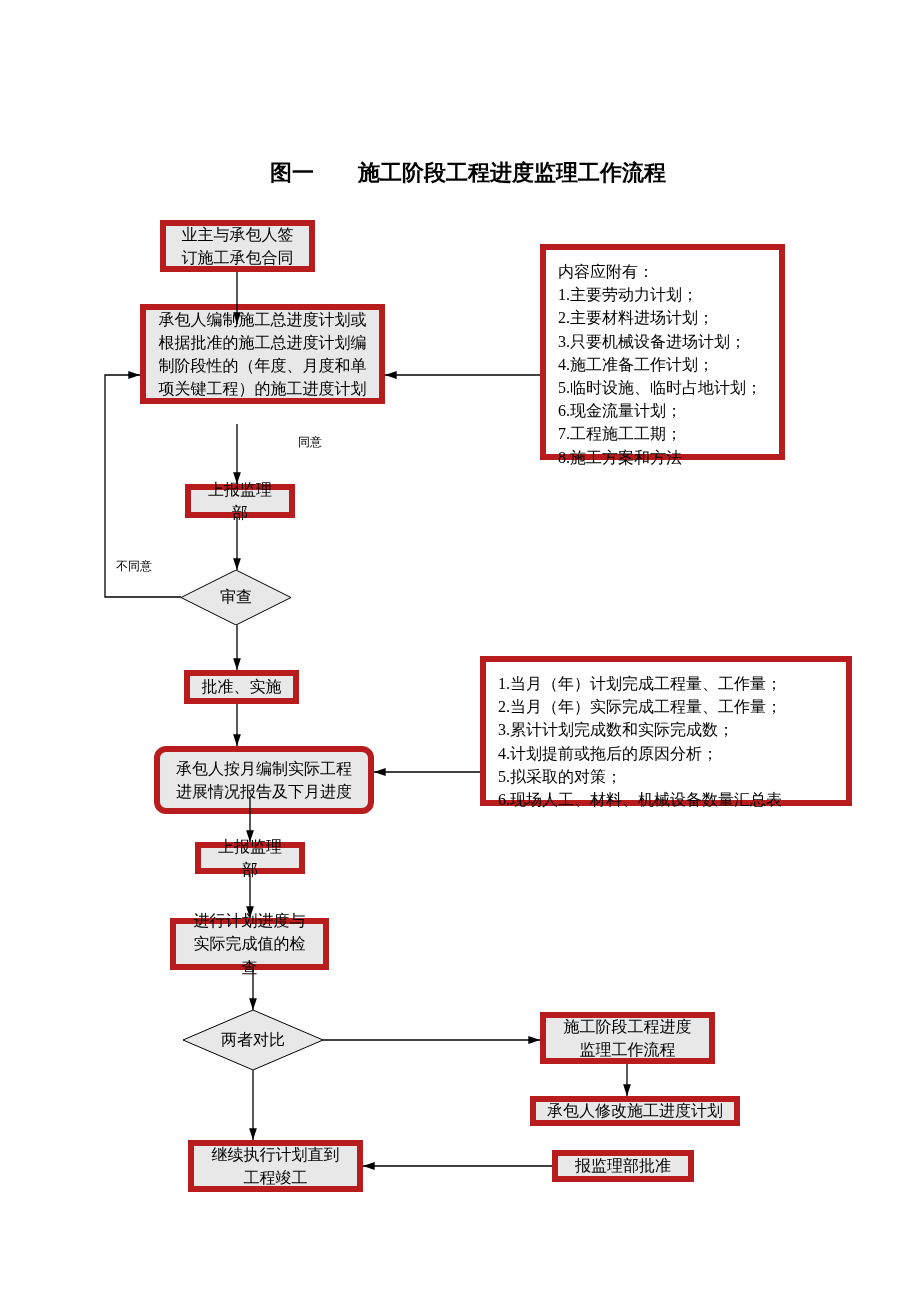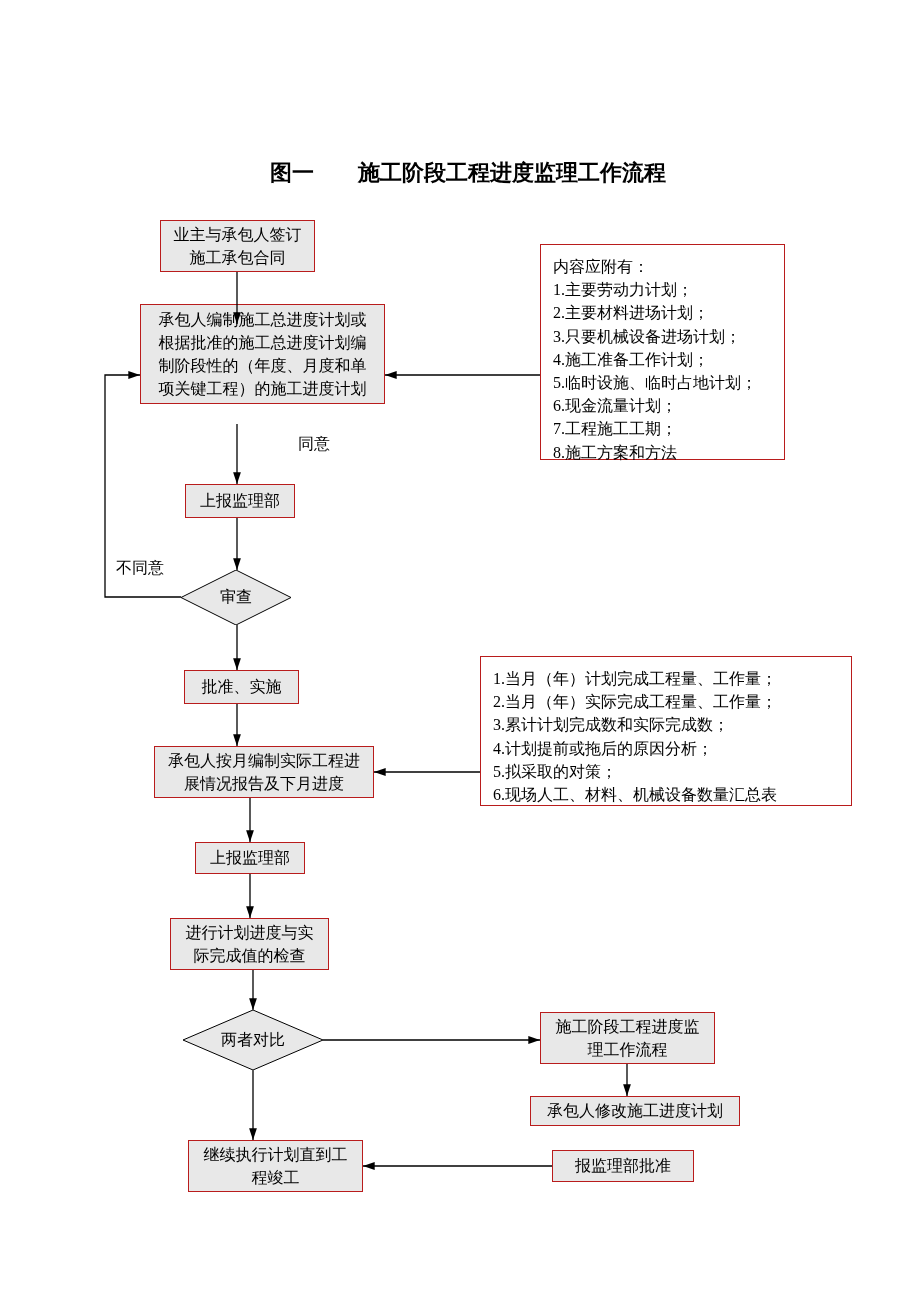--- a/index.html
+++ b/index.html
@@ -18,21 +18,21 @@
     left: 0;
     width: 920px;
     text-align: center;
     font-weight: bold;
     font-size: 22px;
     color: #000;
     padding-left: 16px;
   }
   .box {
     position: absolute;
-    border: 1px solid #b91c1c;
+    border: 6px solid #b91c1c;
     background: #e8e8e8;
     font-size: 16px;
     line-height: 1.45;
     padding: 6px 10px;
     display: flex;
     align-items: center;
     justify-content: center;
     text-align: center;
   }
   .box-plain {
@@ -49,21 +49,21 @@
   }
   .diamond svg { position: absolute; top:0; left:0; }
   .diamond .dlabel {
     position: absolute;
     top: 0; left: 0; width: 100%; height: 100%;
     display: flex; align-items: center; justify-content: center;
     font-size: 16px;
   }
   .label-free {
     position: absolute;
-    font-size: 16px;
+    font-size: 12px;
   }
   svg.connectors {
     position: absolute;
     top: 0; left: 0;
     width: 920px;
     height: 1302px;
     pointer-events: none;
   }
 </style>
 </head>
@@ -83,21 +83,21 @@
 
 <div class="diamond" style="left:181px; top:570px;">
   <svg width="110" height="55">
       <polygon points="55,0 110,27.5 55,55 0,27.5" fill="#e8e8e8" stroke="#000" stroke-width="1"></polygon>
     </svg>
   <div class="dlabel">审查</div>
 </div>
 
 <div class="box" style="left:184px; top:670px; width:115px; height:34px;">批准、实施</div>
 
-<div class="box" style="left:154px; top:746px; width:220px; height:52px;">承包人按月编制实际工程进展情况报告及下月进度</div>
+<div class="box" style="left:154px; top:746px; width:220px; height:68px;border-radius:12px;">承包人按月编制实际工程进展情况报告及下月进度</div>
 
 <div class="box" style="left:195px; top:842px; width:110px; height:32px;">上报监理部</div>
 
 <div class="box" style="left:170px; top:918px; width:159px; height:52px;">进行计划进度与实际完成值的检查</div>
 
 <div class="diamond" style="left:183px; top:1010px; width:140px; height:60px;">
   <svg width="140" height="60">
       <polygon points="70,0 140,30 70,60 0,30" fill="#e8e8e8" stroke="#000" stroke-width="1"></polygon>
     </svg>
   <div class="dlabel">两者对比</div>

